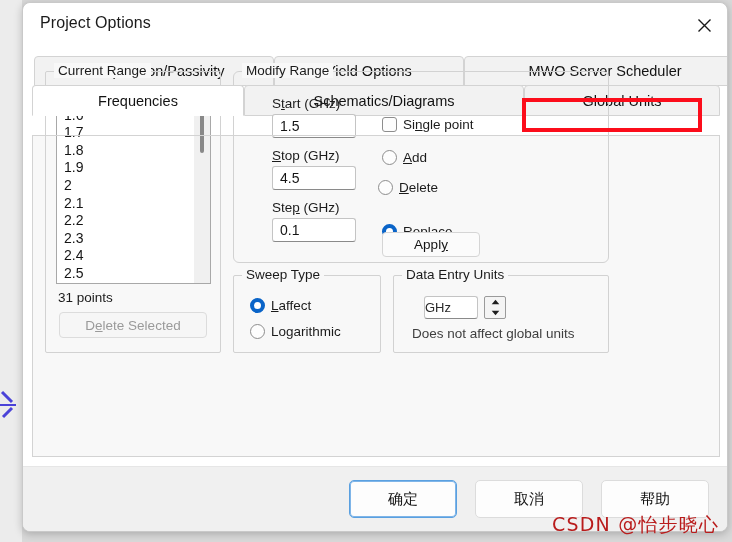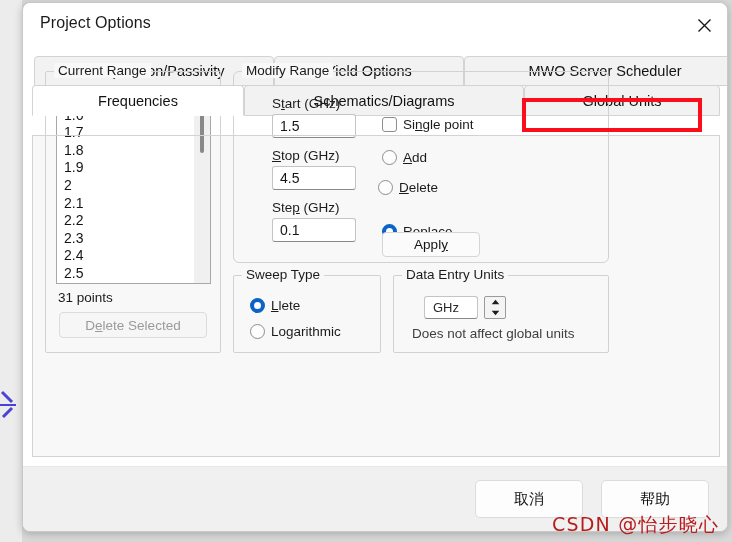--- a/index.html
+++ b/index.html
@@ -353,21 +353,21 @@
     top: 20px;
     width: 54px;
     height: 23px;
     background: #ffffff;
     border: 1px solid #c4c4c4;
     border-bottom: 1px solid #8a8a8a;
     border-radius: 3px;
     box-sizing: border-box;
     display: flex;
     align-items: center;
-    padding-left: 8px;
+    padding-left: 0;
     font-size: 13px;
     color: #2a2a2a;
     cursor: default;
   }
   #units-spinner {
     position: absolute;
     left: 90px;
     top: 20px;
     width: 22px;
     height: 23px;
@@ -575,21 +575,21 @@
           <span class="accel">y</span>
           <span></span>
       </div>
     </div>
 
     <div class="groupbox" id="gb-sweep">
       <div class="group-title">Sweep Type</div>
 
       <div class="ctrl-row" id="rad-linear">
         <span class="radio-circle checked"></span>
-        <span class="ctrl-label"><span></span><span class="accel">L</span><span>lete</span></span>
+        <span class="ctrl-label"><span></span><span class="accel">L</span><span>affect</span></span>
       </div>
 
       <div class="ctrl-row" id="rad-log">
         <span class="radio-circle"></span>
         <span class="ctrl-label"><span>Lo</span><span class="accel">g</span><span>arithmic</span></span>
       </div>
     </div>
 
     <div class="groupbox" id="gb-units">
       <div class="group-title">Data Entry Units</div>
@@ -610,19 +610,20 @@
           </svg>
         </div>
       </div>
 
       <div id="units-note">Does not affect global units</div>
     </div>
 
   </div>
 
   <div id="footer">
+    <div class="footer-button" id="btn-ok">确定</div>
     <div class="footer-button" id="btn-cancel">取消</div>
     <div class="footer-button" id="btn-help">帮助</div>
   </div>
 
 </div>
 
 <div id="watermark">CSDN @怡步晓心</div>
 
 </body></html>

